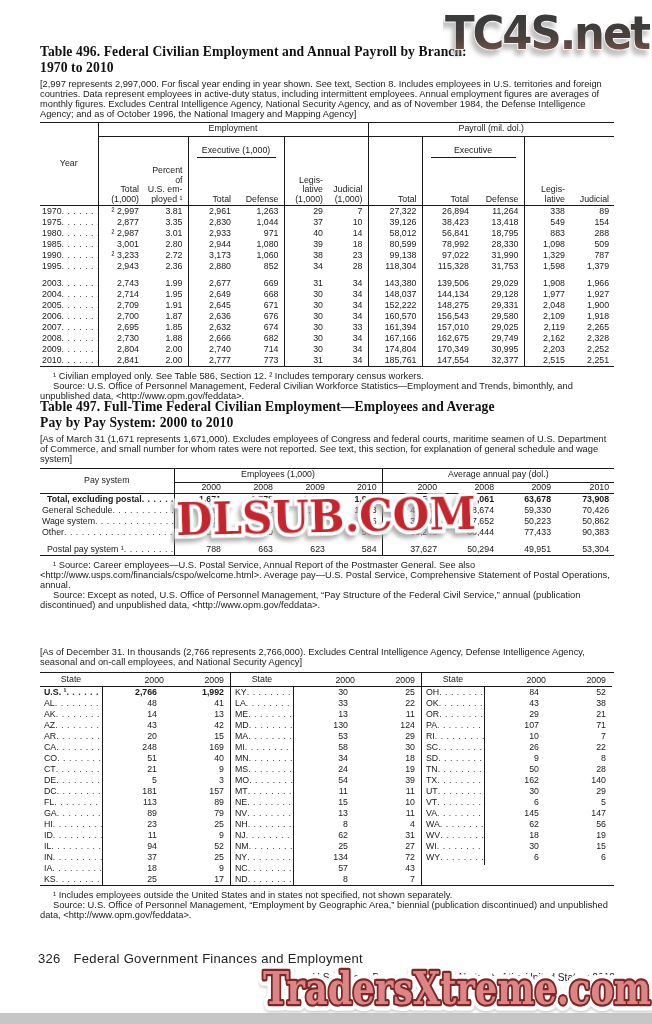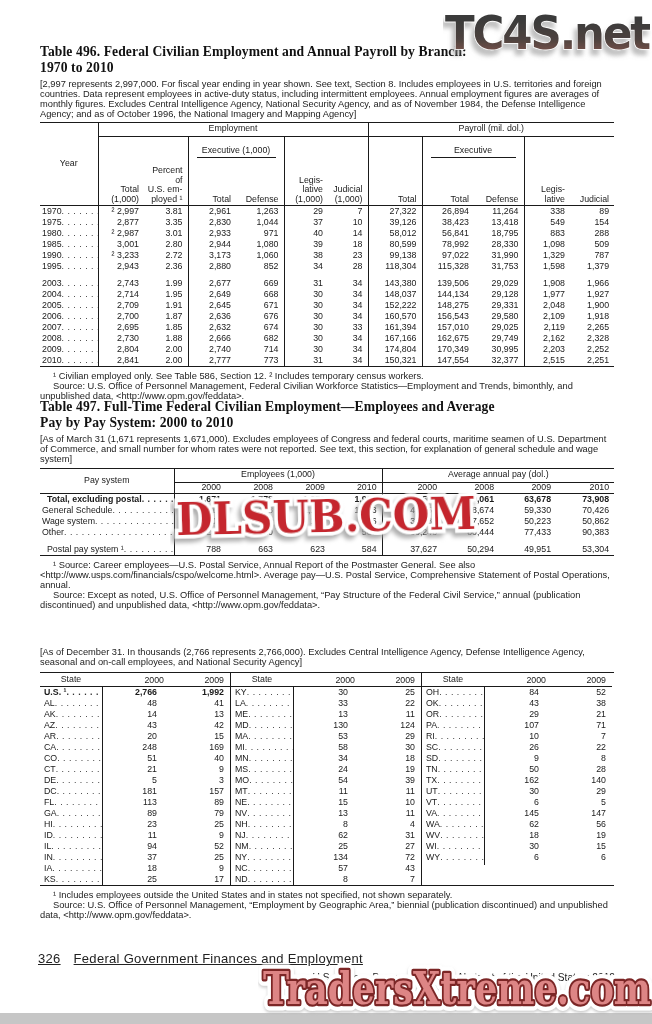--- a/index.html
+++ b/index.html
@@ -55,21 +55,21 @@
   table.t498 { border-collapse:collapse; table-layout:fixed; width:190px; font-size:8.8px; }
   .t498 th,.t498 td { padding:0 6px 1px 0; line-height:10px; font-weight:normal;
     text-align:right; vertical-align:bottom; overflow:hidden; white-space:nowrap; }
   .t498 thead { border-bottom:1px solid #1a1a1a; }
   .t498 th.h-state { text-align:center; padding:1px 0 2px 0; }
   .t498 td.c0 { text-align:left; padding:0 0 1px 4px; border-right:1px solid #1a1a1a; }
   .t498 td.c1 { padding-right:13px; }
   .t498 tr.bold td { font-weight:bold; }
 
   .pagefoot { position:absolute; left:38px; top:951px; font-size:13px; color:#222;
-    letter-spacing:0.3px;text-decoration:underline; }
+    letter-spacing:0.3px; }
   .pagefoot .num { margin-right:13px; }
   .census { position:absolute; left:40px; top:972px; width:575px; text-align:right;
     font-size:10.2px; color:#222; }
 
   .wm-top { position:absolute; top:2px; right:-3px; z-index:40; }
   .wm-mid { position:absolute; left:170px; top:486px; z-index:40; }
   .wm-bot { position:absolute; left:258px; top:958px; z-index:41; }
   .scan-edge { position:absolute; left:0; bottom:0; width:652px; height:11px; background:#c6c6c6; z-index:5; }
 </style>
 </head>
@@ -313,21 +313,21 @@
           <td class="c11">2,252</td>
         </tr>
         <tr>
           <td class="c0"><span>2010</span><span class="dots">. . . . . . . . . . . . . . . . . . . . . . . . . . . .</span></td>
           <td class="c1">2,841</td>
           <td class="c2">2.00</td>
           <td class="c3">2,777</td>
           <td class="c4">773</td>
           <td class="c5">31</td>
           <td class="c6">34</td>
-          <td class="c7">150,321</td>
+          <td class="c7">185,761</td>
           <td class="c8">147,554</td>
           <td class="c9">32,377</td>
           <td class="c10">2,515</td>
           <td class="c11">2,251</td>
         </tr>
       </tbody>
   </table>
   <div class="fnblock">
     <p class="fn"><span>¹ Civilian employed only. See Table 586, Section 12. ² Includes temporary census workers.</span></p>
     <p class="fn"><span>Source: U.S. Office of Personnel Management, </span><span class="it">Federal Civilian Workforce Statistics—Employment and Trends</span><span>, bimonthly, and unpublished data, &lt;http://www.opm.gov/feddata&gt;.</span></p>

